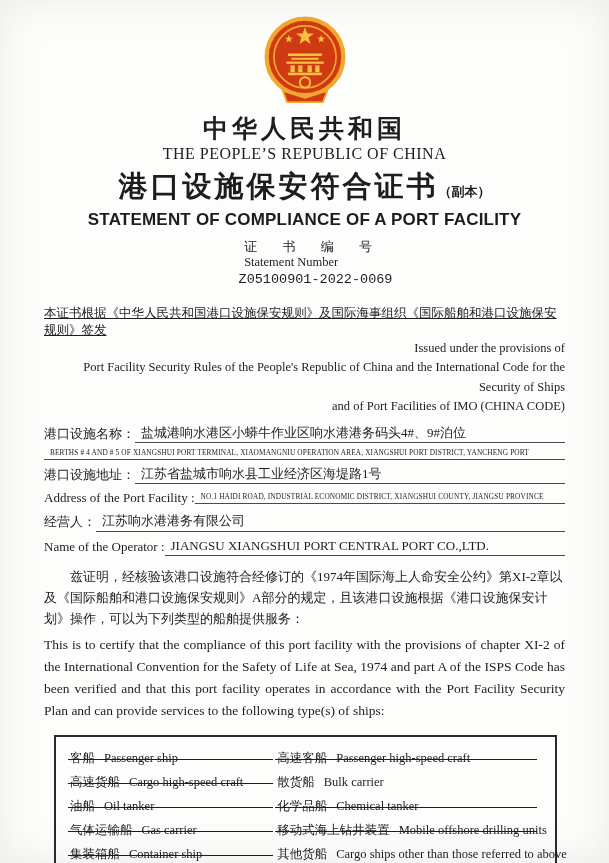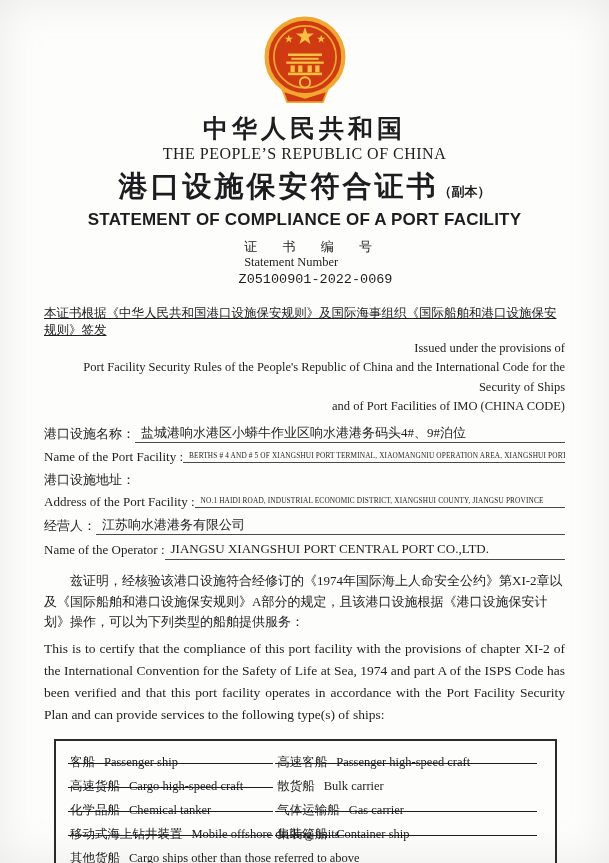--- a/index.html
+++ b/index.html
@@ -89,25 +89,25 @@
       <div class="issue-en">Port Facility Security Rules of the People's Republic of China and the International Code for the Security of Ships</div>
       <div class="issue-en">and of Port Facilities of IMO (CHINA CODE)</div>
     </div>
 
     <div style="margin-top:7px;">
       <div class="field-row">
         <span class="f-label">港口设施名称：</span>
         <span class="f-value">盐城港响水港区小蟒牛作业区响水港港务码头4#、9#泊位</span>
       </div>
       <div class="field-row">
-        <span class="f-label">Name of the Port Facility :</span>
         <span class="f-value tiny-caps">BERTHS # 4 AND # 5 OF XIANGSHUI PORT TERMINAL, XIAOMANGNIU OPERATION AREA, XIANGSHUI PORT DISTRICT, YANCHENG PORT</span>
       </div>
       <div class="field-row">
         <span class="f-label">港口设施地址：</span>
+        <span class="f-value">江苏省盐城市响水县工业经济区海堤路1号</span>
       </div>
       <div class="field-row">
         <span class="f-label">Address of the Port Facility :</span>
         <span class="f-value tiny-caps">NO.1 HAIDI ROAD, INDUSTRIAL ECONOMIC DISTRICT, XIANGSHUI COUNTY, JIANGSU PROVINCE</span>
       </div>
       <div class="field-row">
         <span class="f-label">经营人：</span>
         <span class="f-value">江苏响水港港务有限公司</span>
       </div>
       <div class="field-row">
@@ -120,20 +120,21 @@
       <div class="cert-zh">兹证明，经核验该港口设施符合经修订的《1974年国际海上人命安全公约》第XI-2章以及《国际船舶和港口设施保安规则》A部分的规定，且该港口设施根据《港口设施保安计划》操作，可以为下列类型的船舶提供服务：</div>
       <div class="cert-en">This is to certify that the compliance of this port facility with the provisions of chapter XI-2 of the International Convention for the Safety of Life at Sea, 1974 and part A of the ISPS Code has been verified and that this port facility operates in accordance with the Port Facility Security Plan and can provide services to the following type(s) of ships:</div>
     </div>
 
     <div class="ship-box">
       <div class="ship-grid">
         <div class="ship-item struck"><span class="ship-zh">客船</span><span class="ship-en">Passenger ship</span></div>
         <div class="ship-item struck"><span class="ship-zh">高速客船</span><span class="ship-en">Passenger high-speed craft</span></div>
         <div class="ship-item struck"><span class="ship-zh">高速货船</span><span class="ship-en">Cargo high-speed craft</span></div>
         <div class="ship-item"><span class="ship-zh">散货船</span><span class="ship-en">Bulk carrier</span></div>
+        <div class="ship-item struck"><span class="ship-zh">油船</span><span class="ship-en">Oil tanker</span></div>
         <div class="ship-item struck"><span class="ship-zh">化学品船</span><span class="ship-en">Chemical tanker</span></div>
         <div class="ship-item struck"><span class="ship-zh">气体运输船</span><span class="ship-en">Gas carrier</span></div>
         <div class="ship-item struck"><span class="ship-zh">移动式海上钻井装置</span><span class="ship-en">Mobile offshore drilling units</span></div>
         <div class="ship-item struck"><span class="ship-zh">集装箱船</span><span class="ship-en">Container ship</span></div>
         <div class="ship-item"><span class="ship-zh">其他货船</span><span class="ship-en">Cargo ships other than those referred to above</span></div>
       </div>
     </div>
 
   </div>
 </div>

